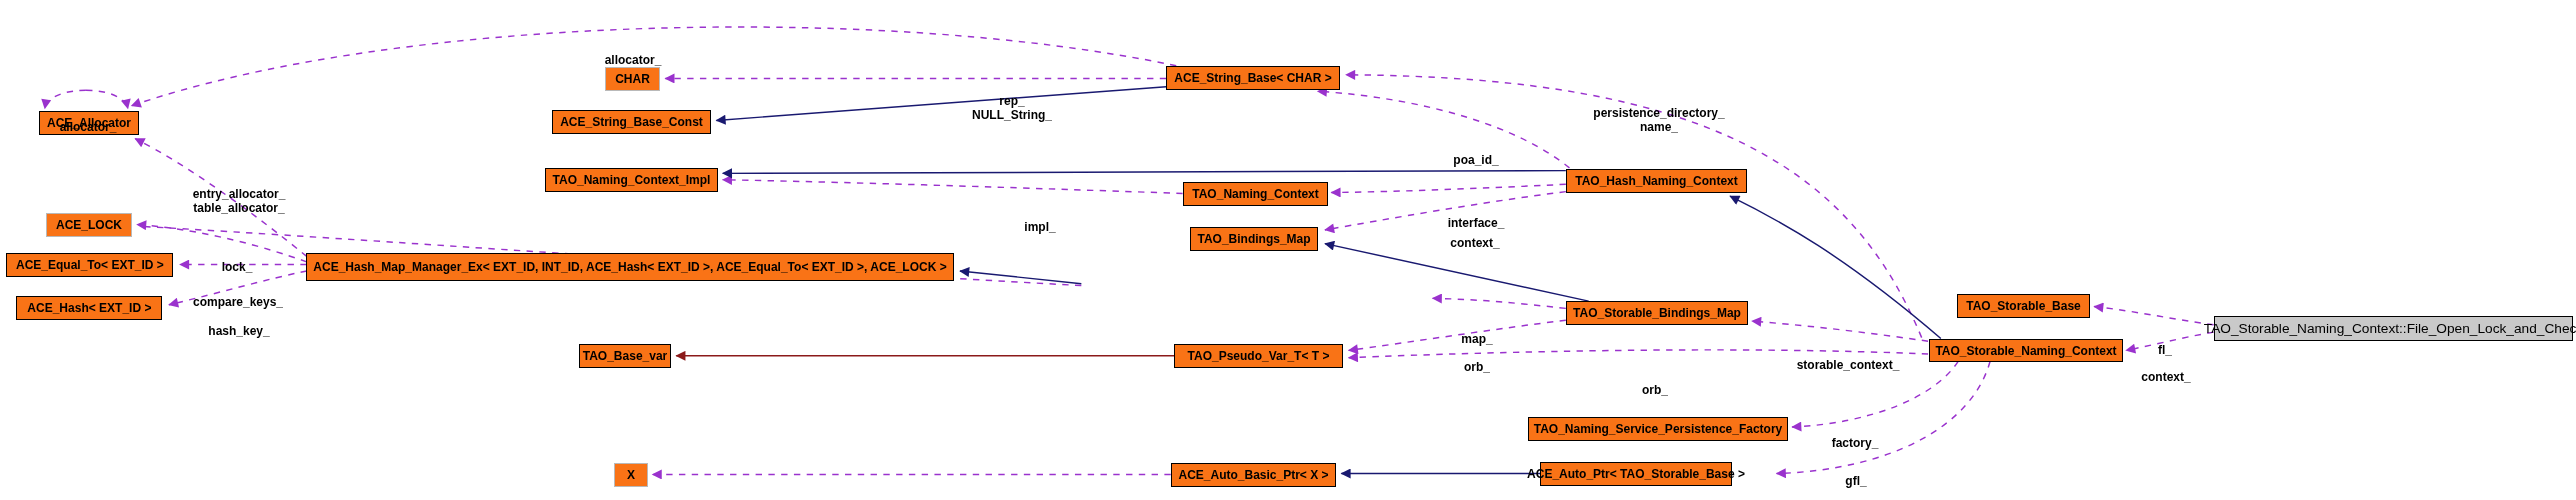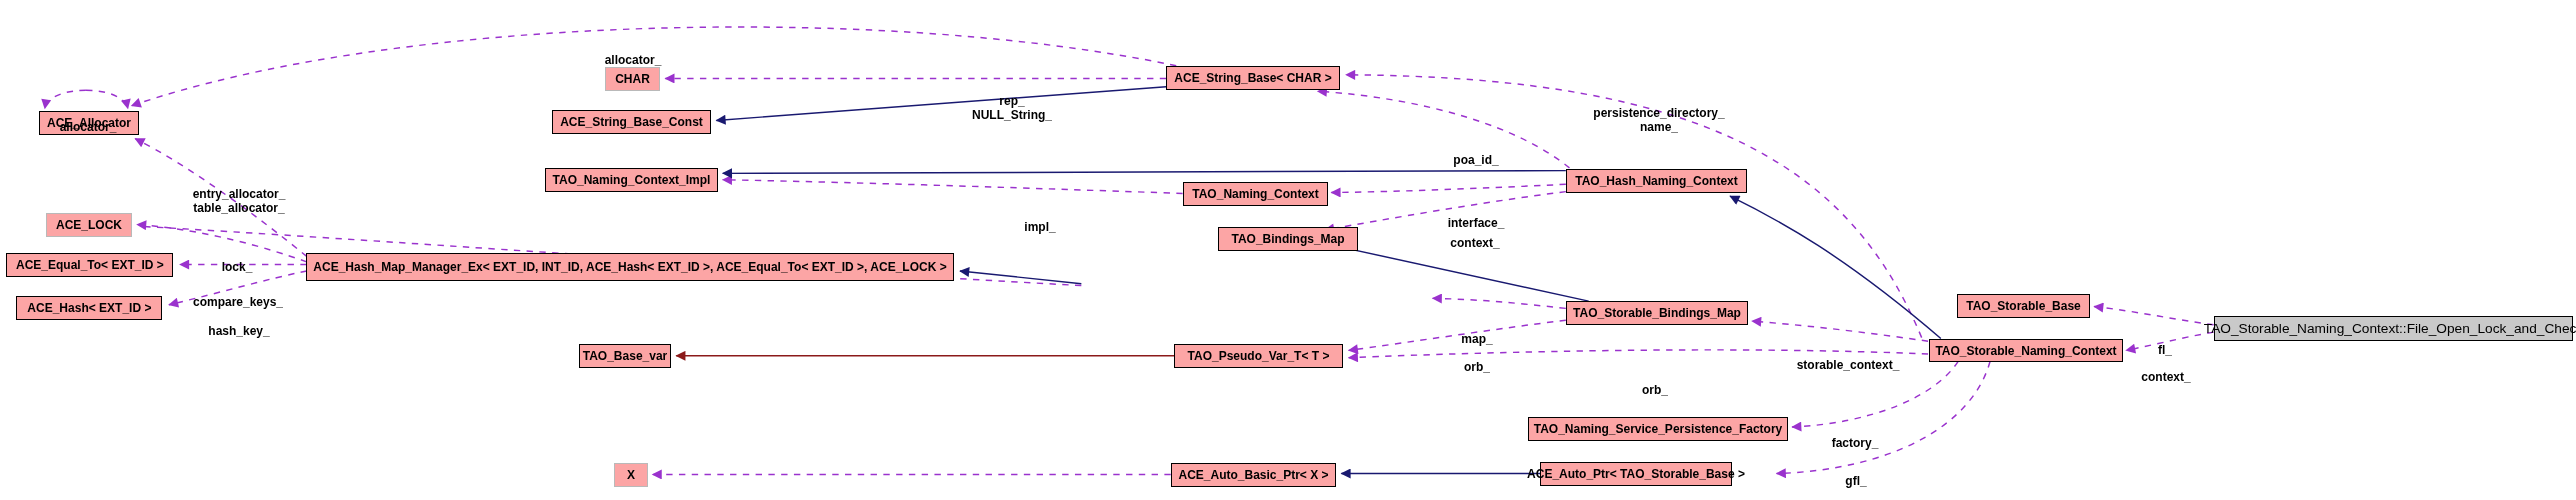--- a/index.html
+++ b/index.html
@@ -1,19 +1,19 @@
 <!DOCTYPE html>
 <html style="--edge-usage: #9a32cd; --edge-inherit: #191970; --edge-inherit-priv: #8b1a1a;font-size:14.6px"><head>
 <meta charset="utf-8">
 <style>
   html,body{margin:0;padding:0;background:#ffffff;}
   #canvas{position:relative;width:2576px;height:500px;background:#fff;overflow:hidden;
           font-family:"Liberation Sans",sans-serif;}
   #edges{position:absolute;left:0;top:0;}
-  .node{position:absolute;box-sizing:border-box;background:#fca5a5;border:0.9px solid #000;
+  .node{position:absolute;box-sizing:border-box;background:#f97316;border:0.9px solid #000;
         display:flex;align-items:center;justify-content:center;
         font:bold 12px "Liberation Sans",sans-serif;color:#000;white-space:nowrap;}
   .node.external{border-color:#b9b9b9;}
   .node.focus{background:#c9c9c9;border:1.8px solid #000;font:13.7px "Liberation Sans",sans-serif;}
   .elabel{position:absolute;transform:translateX(-50%);text-align:center;
           font:bold 12px "Liberation Sans",sans-serif;color:#000;line-height:13.7px;white-space:nowrap;margin-top:44px;}
   .edge-dashed{fill:none;stroke:var(--edge-usage,#9a32cd);stroke-width:1.6;stroke-dasharray:7,7;}
   .edge-solid{fill:none;stroke:var(--edge-inherit,#191970);stroke-width:1.6;}
   .edge-solid-red{fill:none;stroke:var(--edge-inherit-priv,#8b1a1a);stroke-width:1.6;}
 </style>
@@ -74,21 +74,21 @@
   <div class="node" style="left:6.4px;top:253px;width:167px;height:24px;">ACE_Equal_To&lt; EXT_ID &gt;</div>
   <div class="node" style="left:16.4px;top:296px;width:146px;height:24px;">ACE_Hash&lt; EXT_ID &gt;</div>
   <div class="node external" style="left:605px;top:67px;width:55px;height:24px;">CHAR</div>
   <div class="node" style="left:552px;top:110px;width:159px;height:24px;">ACE_String_Base_Const</div>
   <div class="node" style="left:545px;top:168px;width:173px;height:24px;">TAO_Naming_Context_Impl</div>
   <div class="node" style="left:306px;top:253px;width:648px;height:28px;">ACE_Hash_Map_Manager_Ex&lt; EXT_ID, INT_ID, ACE_Hash&lt; EXT_ID &gt;, ACE_Equal_To&lt; EXT_ID &gt;, ACE_LOCK &gt;</div>
   <div class="node" style="left:579px;top:344px;width:92px;height:24px;">TAO_Base_var</div>
   <div class="node external" style="left:614px;top:463px;width:34px;height:24px;">X</div>
   <div class="node" style="left:1166px;top:66px;width:174px;height:24px;">ACE_String_Base&lt; CHAR &gt;</div>
   <div class="node" style="left:1183px;top:182px;width:145px;height:24px;">TAO_Naming_Context</div>
-  <div class="node" style="left:1190px;top:227px;width:140px;height:24px;margin-left:28px;">TAO_Bindings_Map</div>
+  <div class="node" style="left:1190px;top:227px;width:128px;height:24px;">TAO_Bindings_Map</div>
   <div class="node" style="left:1174px;top:344px;width:169px;height:24px;">TAO_Pseudo_Var_T&lt; T &gt;</div>
   <div class="node" style="left:1171px;top:463px;width:165px;height:24px;">ACE_Auto_Basic_Ptr&lt; X &gt;</div>
   <div class="node" style="left:1566px;top:169px;width:181px;height:24px;">TAO_Hash_Naming_Context</div>
   <div class="node" style="left:1566px;top:301px;width:182px;height:24px;">TAO_Storable_Bindings_Map</div>
   <div class="node" style="left:1528px;top:417px;width:260px;height:24px;">TAO_Naming_Service_Persistence_Factory</div>
   <div class="node" style="left:1540px;top:462px;width:192px;height:24px;">ACE_Auto_Ptr&lt; TAO_Storable_Base &gt;</div>
   <div class="node" style="left:1957px;top:294px;width:133px;height:24px;">TAO_Storable_Base</div>
   <div class="node" style="left:1929px;top:339px;width:194px;height:23px;">TAO_Storable_Naming_Context</div>
   <div class="node focus" style="left:2214px;top:316px;width:359px;height:25px;">TAO_Storable_Naming_Context::File_Open_Lock_and_Check</div>
 

